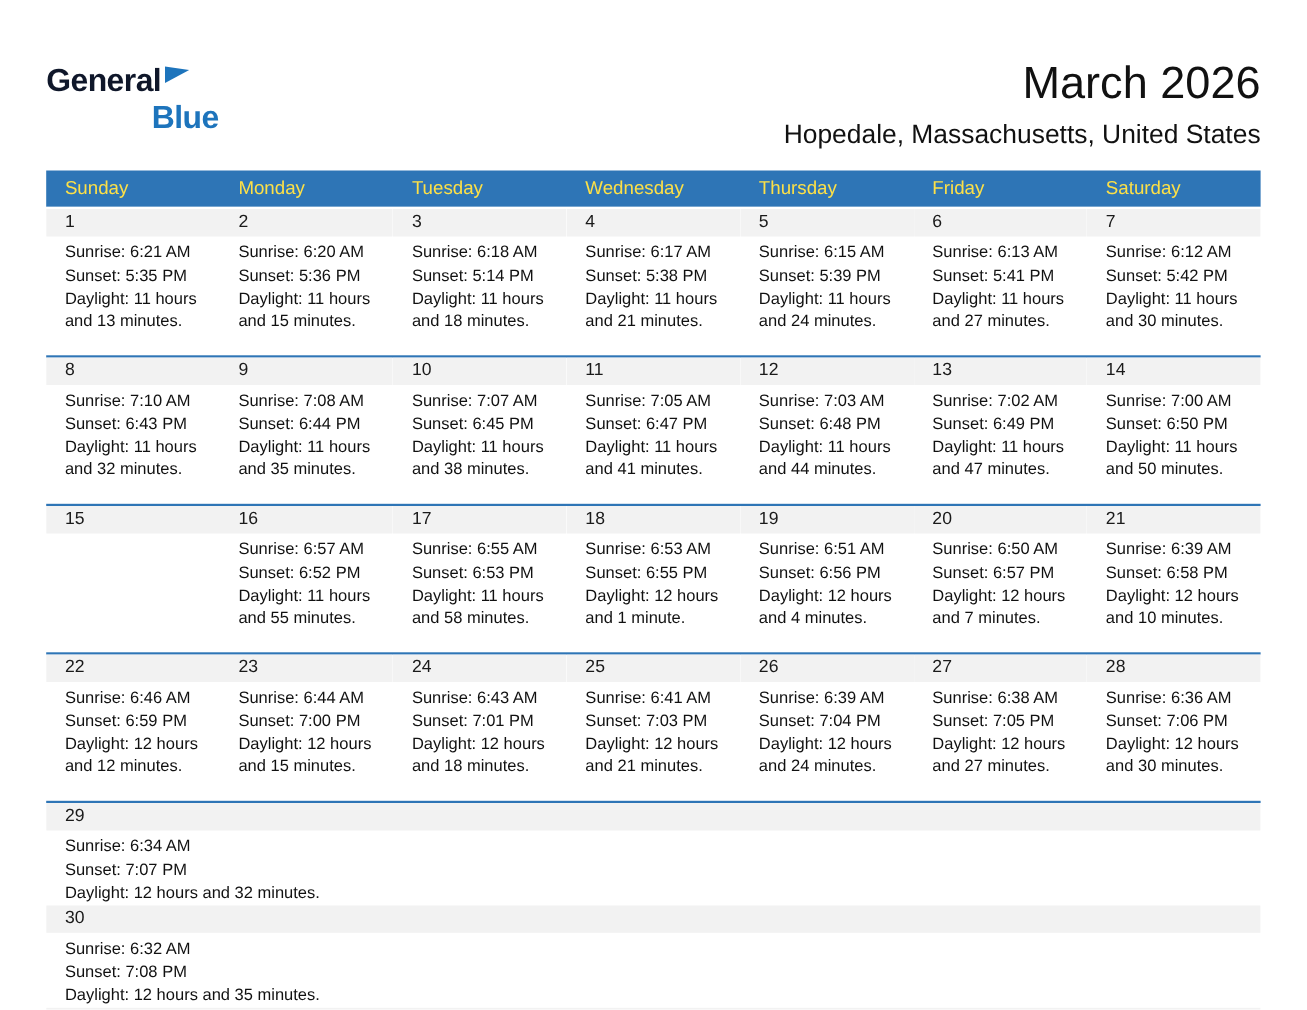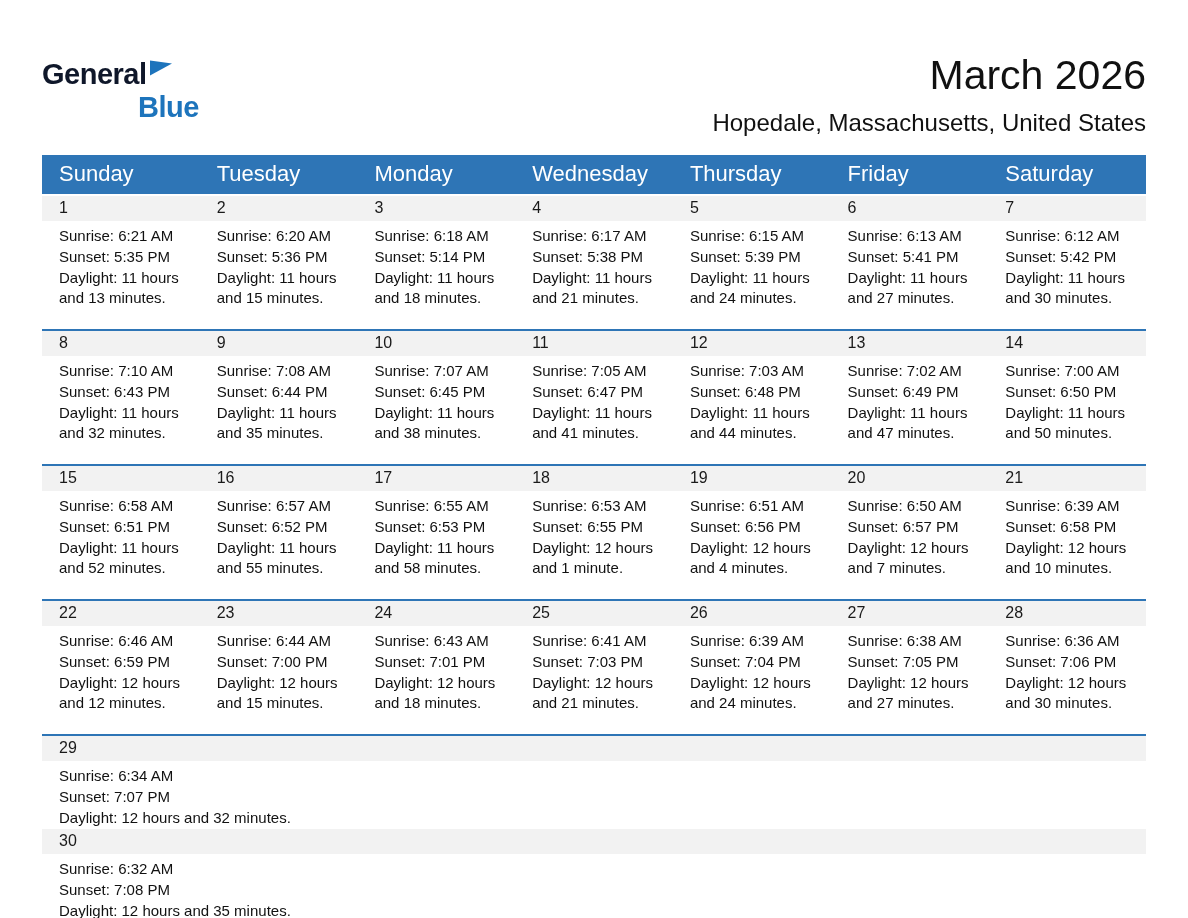--- a/index.html
+++ b/index.html
@@ -68,22 +68,22 @@
   .calendar {
     margin: 18px 42px 0 42px;
     border-bottom: 2px solid #2E75B6;
   }
   .weekday-header {
     display: flex;
     background: #2E75B6;
   }
   .weekday-header .weekday {
     flex: 1;
-    color: #ffffff;
-    font-size: 22px;
+    color: #fde047;
+    font-size: 17px;
     font-weight: 400;
     padding: 6px 4px 7px 17px;
   }
   .week-row {
     display: flex;
     min-height: 135px;
   }
   .week-row + .week-row { border-top: 2px solid #2E75B6; }
   .week-row:first-child { border-top: 2px solid #ffffff; }
   .week-row:last-child { min-height: 163px; flex-direction: column; }
@@ -118,22 +118,22 @@
     </div>
     <div class="title-block">
       <div class="month-title">March 2026</div>
       <div class="location-subtitle">Hopedale, Massachusetts, United States</div>
     </div>
   </div>
 
   <div class="calendar">
     <div class="weekday-header" id="weekday-header">
         <div class="weekday">Sunday</div>
+        <div class="weekday">Monday</div>
         <div class="weekday">Tuesday</div>
-        <div class="weekday">Monday</div>
         <div class="weekday">Wednesday</div>
         <div class="weekday">Thursday</div>
         <div class="weekday">Friday</div>
         <div class="weekday">Saturday</div>
       </div>
     <div id="weeks">
         <div class="week-row">
           <div class="day-cell">
             <div class="day-number">1</div>
             <div class="day-details">
@@ -245,25 +245,20 @@
             <div class="day-details">
               <div class="detail-line">Sunrise: 7:00 AM</div>
               <div class="detail-line">Sunset: 6:50 PM</div>
               <div class="detail-line">Daylight: 11 hours and 50 minutes.</div>
             </div>
           </div>
         </div>
         <div class="week-row">
           <div class="day-cell">
             <div class="day-number">15</div>
-            <div class="day-details">
-              <div class="detail-line">Sunrise: 6:58 AM</div>
-              <div class="detail-line">Sunset: 6:51 PM</div>
-              <div class="detail-line">Daylight: 11 hours and 52 minutes.</div>
-            </div>
           </div>
           <div class="day-cell">
             <div class="day-number">16</div>
             <div class="day-details">
               <div class="detail-line">Sunrise: 6:57 AM</div>
               <div class="detail-line">Sunset: 6:52 PM</div>
               <div class="detail-line">Daylight: 11 hours and 55 minutes.</div>
             </div>
           </div>
           <div class="day-cell">

